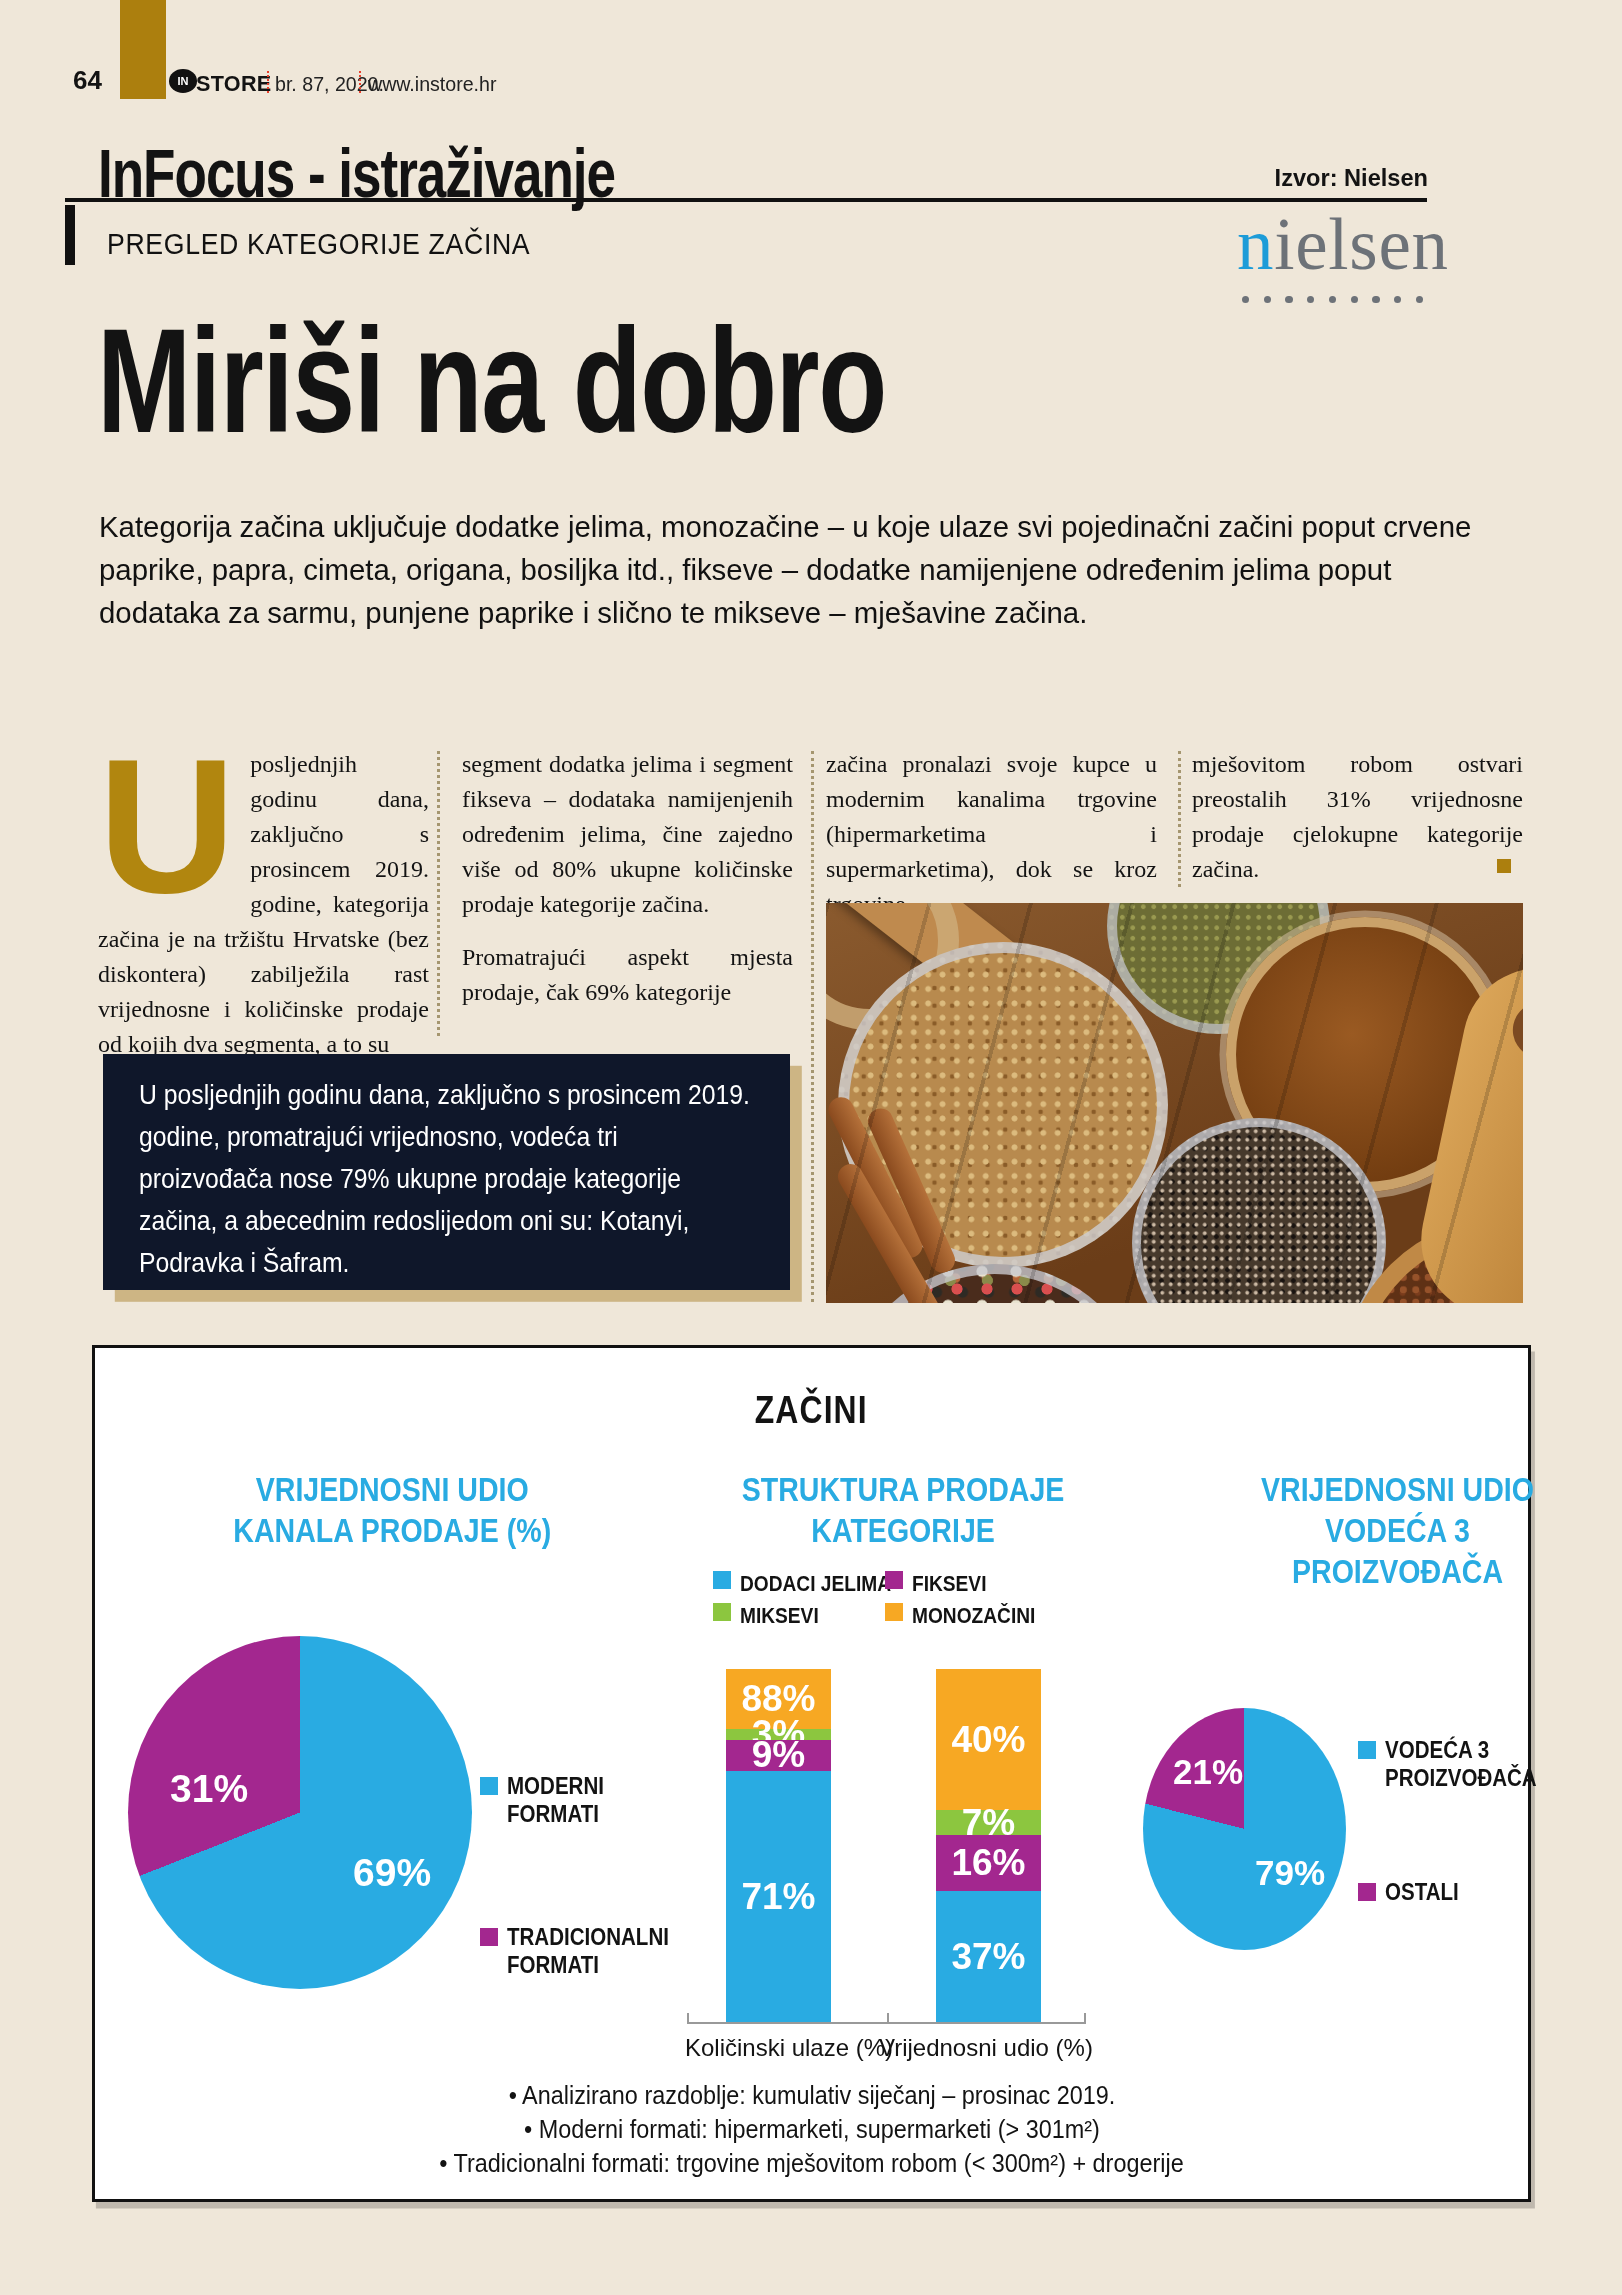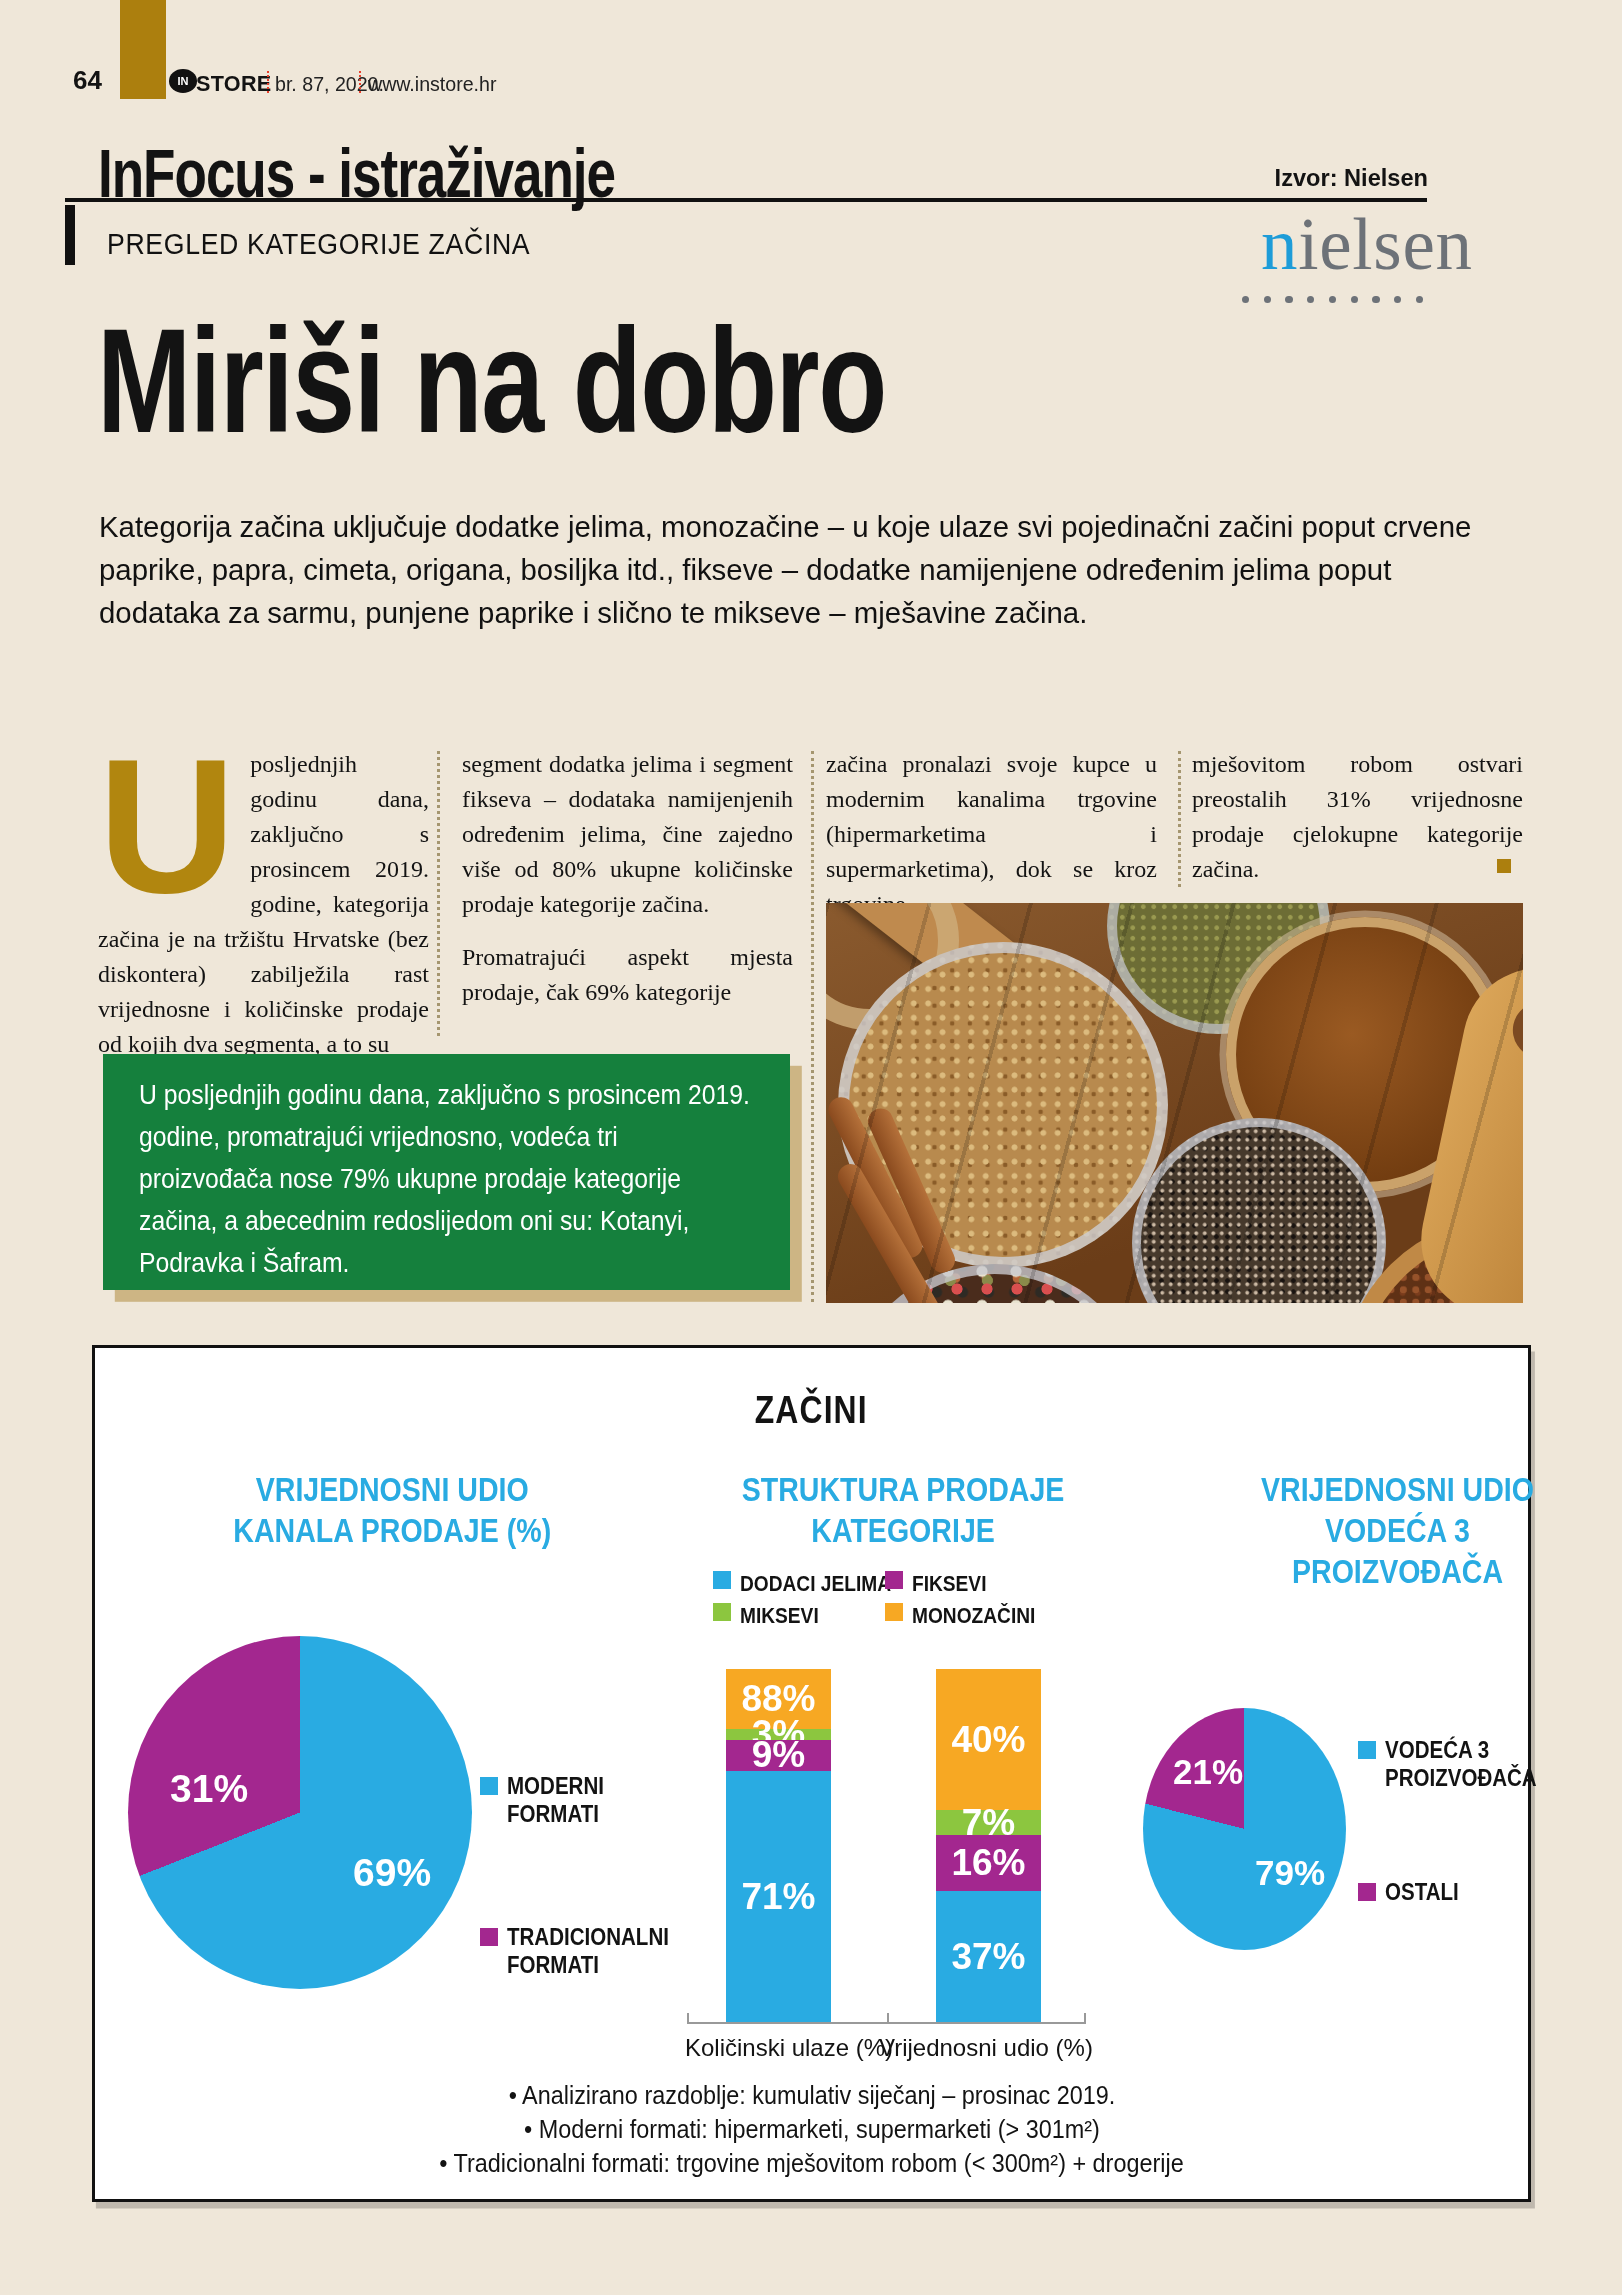--- a/index.html
+++ b/index.html
@@ -20,42 +20,42 @@
   #website{left:368px;top:73px;font-size:19.6px;color:#222;}
 
   
   #section-title{left:98px;top:134px;font-size:68px;font-weight:bold;letter-spacing:-1.3px;}
   #izvor{top:165px;left:1047px;width:381px;text-align:right;font-size:23.6px;font-weight:bold;}
   #rule{left:65px;top:198px;width:1362px;height:3.9px;background:#111;}
   #kicker-bar{left:65px;top:205px;width:9.8px;height:60px;background:#111;}
   #kicker{left:107px;top:228px;font-size:29px;letter-spacing:0.7px;color:#111;}
   #kicker .condL{transform:scaleX(.92);}
   #nielsen{left:1237px;top:208px;width:191px;text-align:right;font-family:"Liberation Serif",serif;
-     font-size:73px;line-height:73px;letter-spacing:0.7px;color:#6D7278;margin-left:24px;}
+     font-size:73px;line-height:73px;letter-spacing:0.7px;color:#6D7278;}
   #nielsen-dots{left:1242px;top:296px;width:181px;display:flex;justify-content:space-between;}
   #nielsen-dots i{width:7.2px;height:7.2px;border-radius:50%;background:#6D7278;}
 
   
   #main-title{left:97px;top:306px;font-size:149px;font-weight:bold;line-height:149px;letter-spacing:-2px;}
   #main-title .condL{transform:scaleX(.76);}
   #lead{left:99px;top:505px;width:1413px;font-size:29.4px;line-height:43px;color:#111;}
   .bodycol{top:747px;width:331px;font-family:"Liberation Serif",serif;font-size:24px;line-height:35px;
      text-align:justify;}
   #col1{left:98px;} #col2{left:462px;} #col3{left:826px;} #col4{left:1192px;}
   .bodycol p{margin:0 0 18.3px 0;}
   #dropcap{float:left;color:#B1860F;font-family:"Liberation Sans",sans-serif;font-weight:bold;
      font-size:191px;line-height:147px;margin:5.2px 14.4px 0 0;}
   .colsep{width:0;border-left:3.3px dotted #A5966F;}
   #sep1{left:437px;top:751px;height:285px;}
   #sep2{left:811px;top:751px;height:551px;}
   #sep3{left:1178px;top:751px;height:136px;}
   #end-square{left:1497px;top:859px;width:14.4px;height:14.4px;background:#AC7F0E;}
 
   
-  #infobox{left:103px;top:1054px;width:687px;height:236px;background:#15803d;
+  #infobox{left:103px;top:1054px;width:687px;height:236px;background:#0f172a;
      box-shadow:11.8px 11.8px 0 #CDB584;}
   #infobox .txt{display:block;margin:19.6px 0 0 36px;width:684px;transform:scaleX(.9);
      transform-origin:left top;color:#fff;font-size:27.5px;line-height:42px;}
 
   
   #photo{left:826px;top:903px;width:697px;height:400px;overflow:hidden;
      background:linear-gradient(160deg,#8a5a2e,#6b3d18 70%);}
   #photo::after{content:"";position:absolute;inset:0;
      background:repeating-linear-gradient(105deg,rgba(0,0,0,.16) 0 3.9px,transparent 3.9px 98px);}
   .ph{position:absolute;border-radius:50%;}

